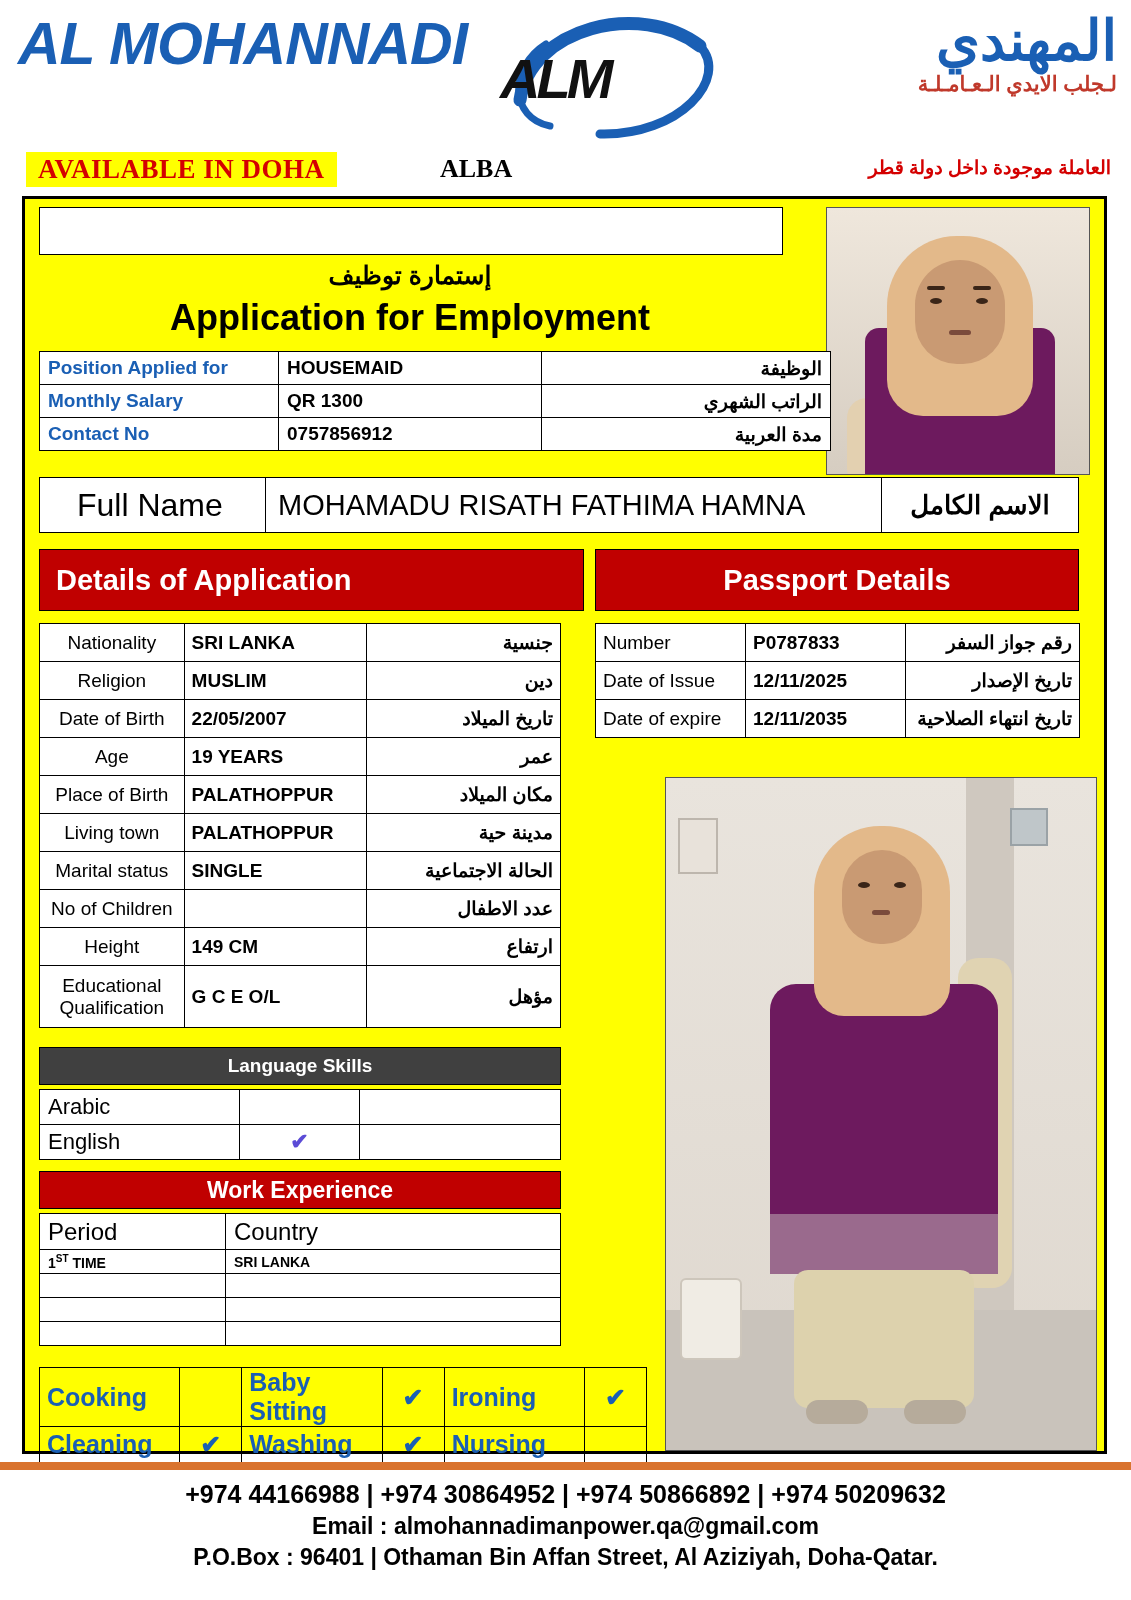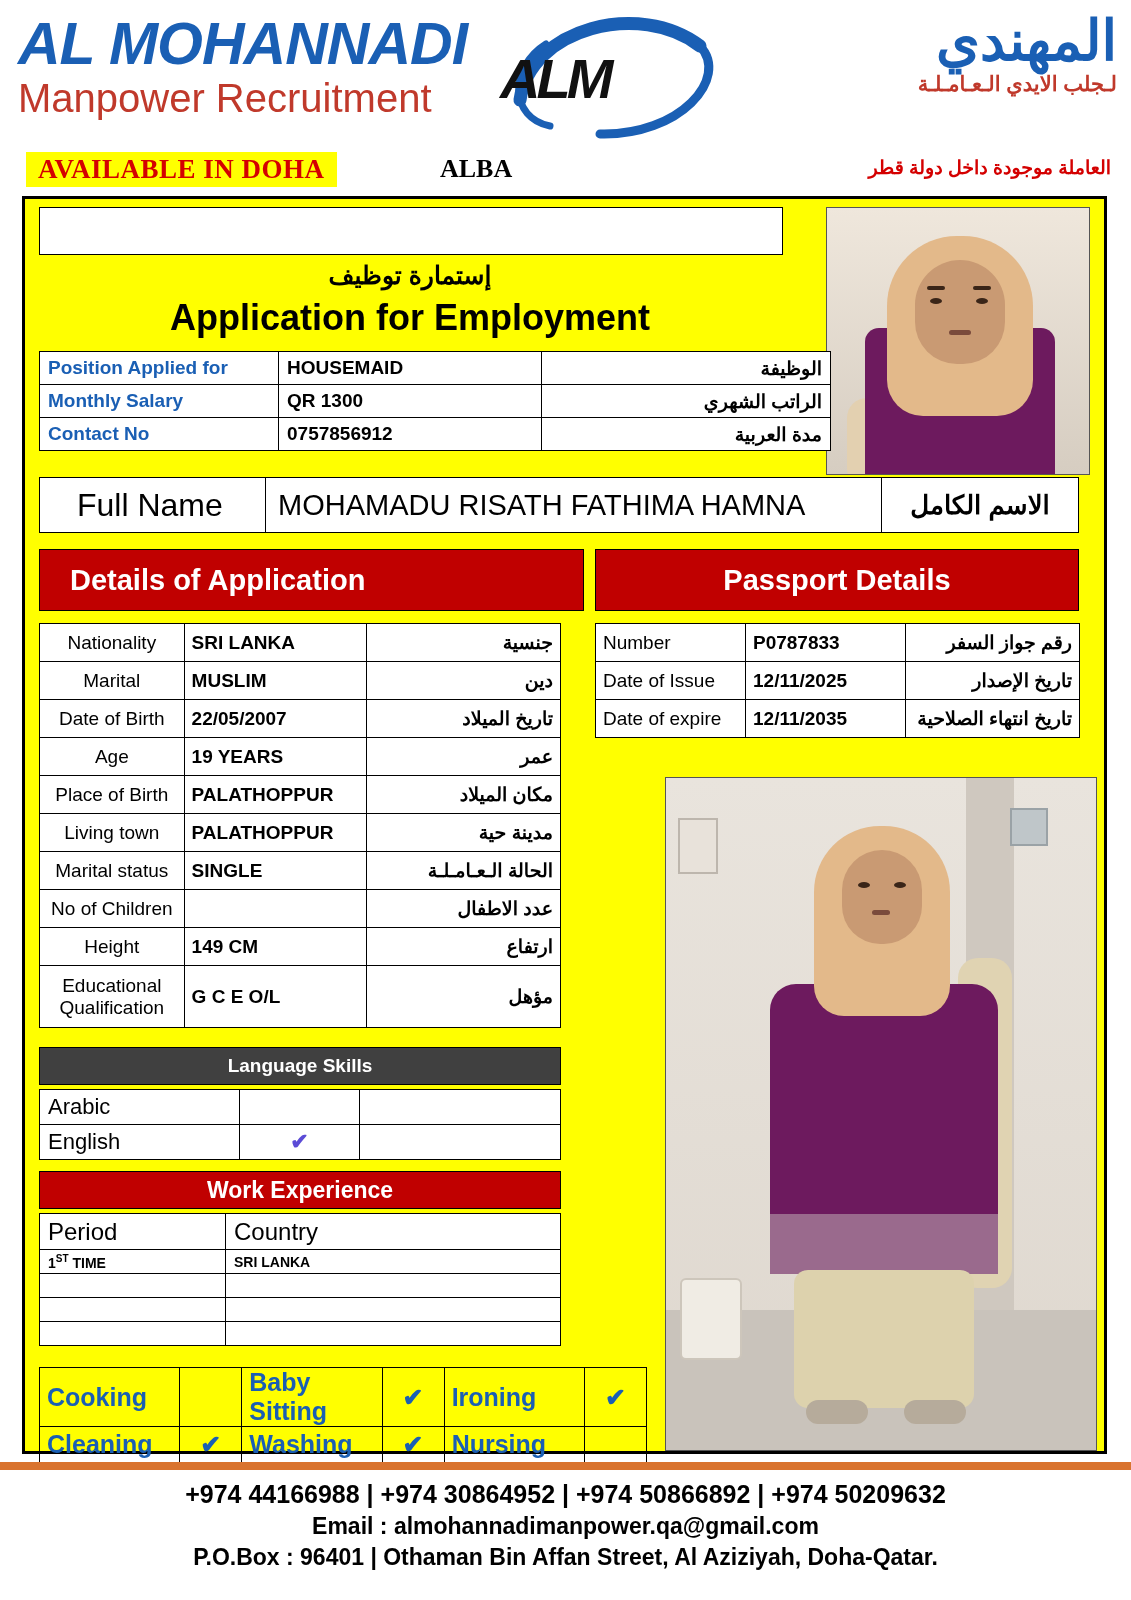--- a/index.html
+++ b/index.html
@@ -263,21 +263,21 @@
     font-weight: bold;
     display: flex;
     align-items: center;
   }
   .sec-details {
     left: 14px;
     top: 350px;
     width: 545px;
     height: 62px;
     font-size: 29px;
-    padding-left: 30px;
+    padding-left: 16px;
   }
   .sec-passport {
     left: 570px;
     top: 350px;
     width: 484px;
     height: 62px;
     font-size: 29px;
     justify-content: center;
   }
 
@@ -481,21 +481,20 @@
   .pb-shoe-l { position:absolute; left:140px; top:622px; width:62px; height:24px; background:#b6ab9b; border-radius:12px; }
   .pb-shoe-r { position:absolute; left:238px; top:622px; width:62px; height:24px; background:#b6ab9b; border-radius:12px; }
   .pb-bin { position:absolute; left:14px; top:500px; width:58px; height:78px; background:#f0ece4; border:2px solid #cdc6bb; border-radius:6px; }
 </style>
 </head>
 <body>
 
 <div class="header">
   <div class="logo-left">
     <div class="line1">AL MOHANNADI</div>
-    <div class="line2">Manpower Recruitment</div>
   </div>
 
   <div class="logo-mid">
     <svg class="swoosh" viewBox="0 0 240 140">
       <path d="M30 92 C 40 20, 150 -8, 210 38" stroke="#1a5fb4" stroke-width="13" fill="none" stroke-linecap="round"></path>
       <path d="M210 38 C 240 70, 190 128, 110 126" stroke="#1a5fb4" stroke-width="9" fill="none" stroke-linecap="round"></path>
       <path d="M60 118 C 20 110, 18 60, 56 36" stroke="#1a5fb4" stroke-width="7" fill="none" stroke-linecap="round"></path>
     </svg>
     <div class="alm">ALM</div>
   </div>
@@ -562,21 +561,21 @@
   <div class="sec-red sec-passport">Passport Details</div>
 
   <table class="details-table">
     <tbody>
         <tr>
       <td class="dt-label">Nationality</td>
       <td class="dt-value">SRI LANKA</td>
       <td class="dt-ar">جنسية</td>
     </tr>
     <tr>
-      <td class="dt-label">Marital</td>
+      <td class="dt-label">Religion</td>
       <td class="dt-value">MUSLIM</td>
       <td class="dt-ar">دين</td>
     </tr>
     <tr>
       <td class="dt-label">Date of Birth</td>
       <td class="dt-value">22/05/2007</td>
       <td class="dt-ar">تاريخ الميلاد</td>
     </tr>
     <tr>
       <td class="dt-label">Age</td>
@@ -589,21 +588,21 @@
       <td class="dt-ar">مكان الميلاد</td>
     </tr>
     <tr>
       <td class="dt-label">Living town</td>
       <td class="dt-value">PALATHOPPUR</td>
       <td class="dt-ar">مدينة حية</td>
     </tr>
     <tr>
       <td class="dt-label">Marital status</td>
       <td class="dt-value">SINGLE</td>
-      <td class="dt-ar">الحالة الـعـامـلـة</td>
+      <td class="dt-ar">الحالة الاجتماعية</td>
     </tr>
     <tr>
       <td class="dt-label">No of Children</td>
       <td class="dt-value"></td>
       <td class="dt-ar">عدد الاطفال</td>
     </tr>
     <tr>
       <td class="dt-label">Height</td>
       <td class="dt-value">149 CM</td>
       <td class="dt-ar">ارتفاع</td>

